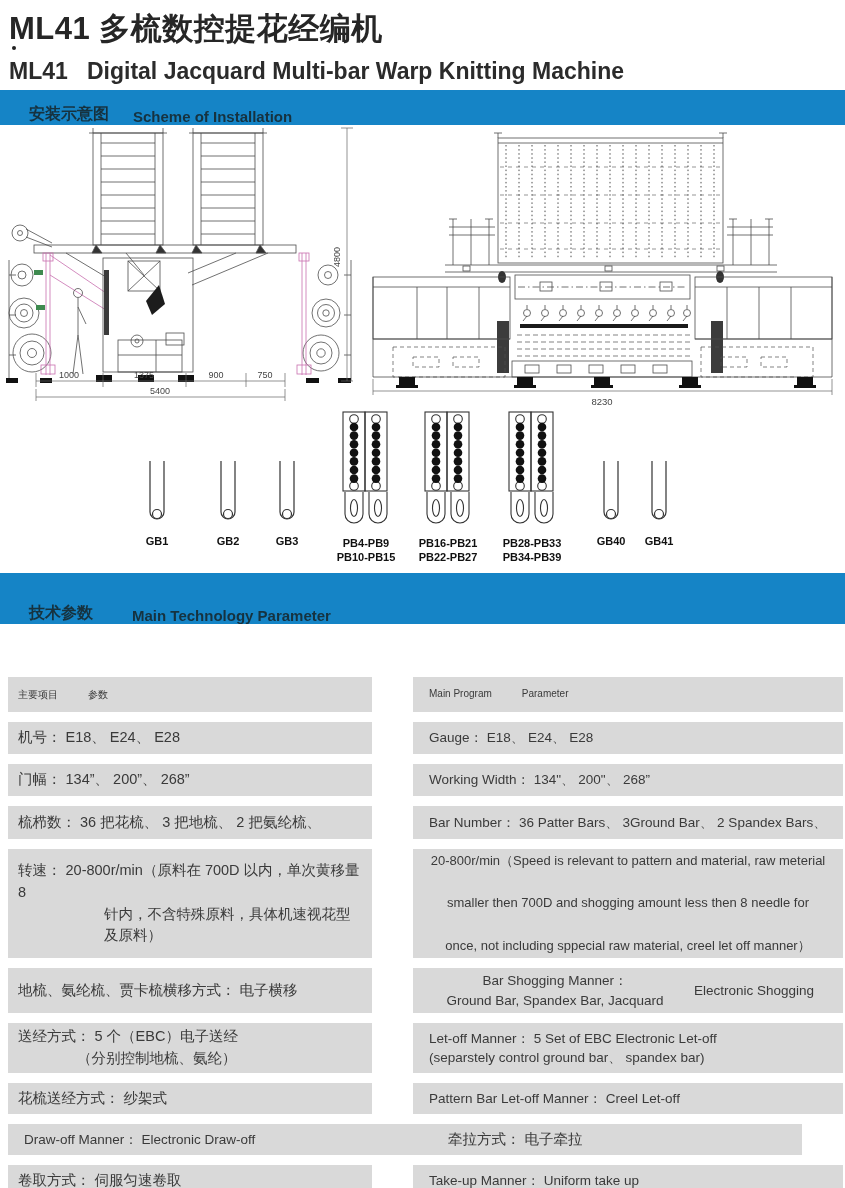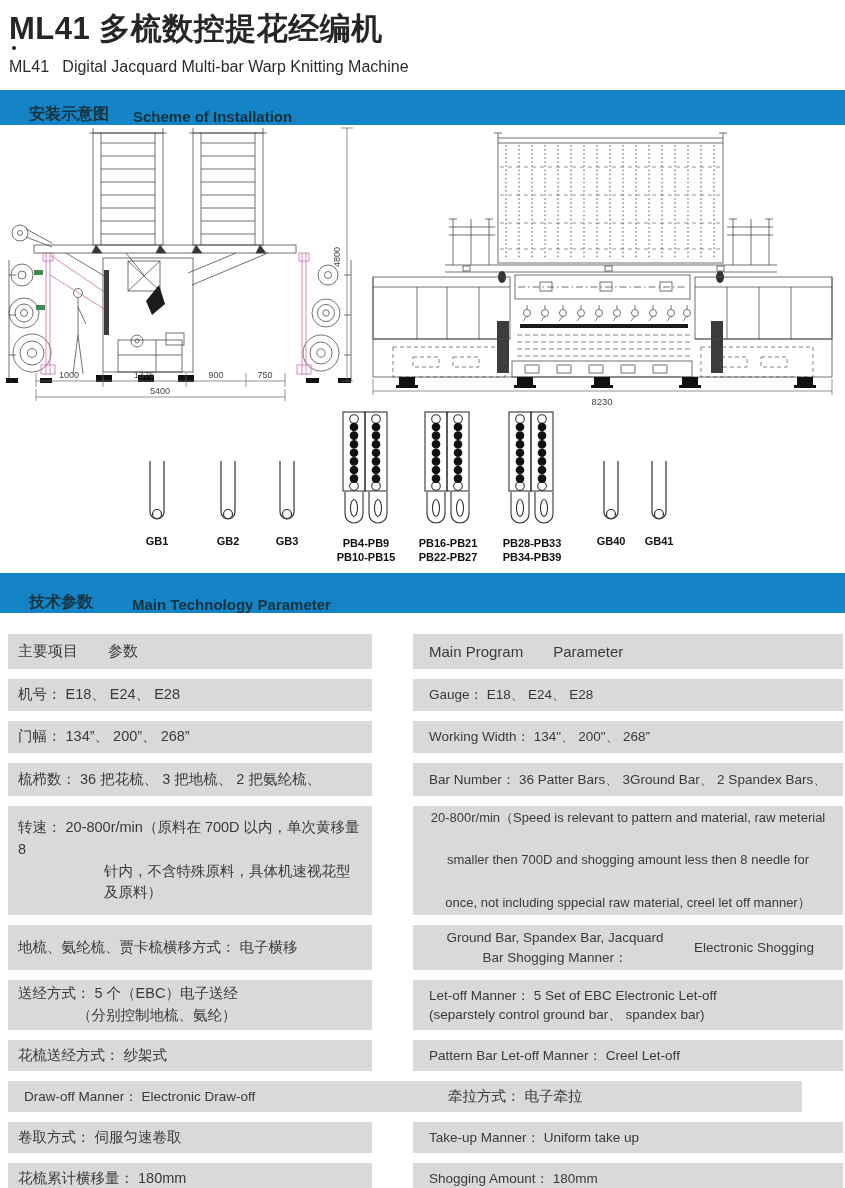--- a/index.html
+++ b/index.html
@@ -2,46 +2,46 @@
 <html><head>
 <meta charset="utf-8">
 <style>
   html,body{margin:0;padding:0;background:#fff;}
   .page{position:relative;width:845px;height:1188px;background:#fff;overflow:hidden;
         font-family:"Liberation Sans","DejaVu Sans",sans-serif;color:#2b2b2b;}
   
   .hdr{position:relative;height:90px;}
   .title{position:absolute;left:9px;top:8px;font-size:31px;font-weight:600;letter-spacing:.5px;color:#262626;white-space:pre;}
   .title-dot{position:absolute;left:12px;top:46px;width:4px;height:4px;background:#222;border-radius:50%;}
-  .subtitle{position:absolute;left:9px;top:58px;font-size:16px;font-weight:400;color:#2b2b2b;white-space:pre;}
+  .subtitle{position:absolute;left:9px;top:58px;font-size:23px;font-weight:700;color:#2b2b2b;white-space:pre;}
   
   .secbar{height:35px;background:#1584c6;display:flex;align-items:flex-end;padding-left:29px;gap:24px;}
   .secbar .cn{font-size:16px;font-weight:600;color:#16323f;}
   .secbar .en{font-size:15px;font-weight:600;color:#16323f;}
-  .secbar2{height:40px;gap:39px;}
+  .secbar2{height:51px;gap:39px;}
   
   .diagrams{position:relative;height:286px;}
   .dwg{position:absolute;top:0;}
   .dwg-side{left:6px;}
   .dwg-front{left:365px;}
   svg text{font-family:"Liberation Sans","DejaVu Sans",sans-serif;fill:#444;stroke:none;}
   
   .barsrow{position:relative;height:162px;}
   .bargrp{position:absolute;display:flex;flex-direction:column;align-items:center;}
   .bargrp .lbl{font-size:11px;font-weight:700;color:#111;line-height:1.25;text-align:center;margin-top:8px;}
   .gb-svg{margin-top:50px;}
   
   .ptable{padding:21px 0 0 8px;}
   .trow{display:flex;margin-bottom:10px;}
   .cell{background:#d9d9d9;box-sizing:border-box;display:flex;flex-direction:column;justify-content:center;}
   .cl{width:364px;margin-right:41px;padding:3px 10px;font-size:14.5px;color:#3a3a3a;line-height:1.5;}
   .cr{width:430px;padding:3px 16px;font-size:13.5px;color:#3a3a3a;line-height:1.45;}
   .mh35{min-height:35px;}  .mh32{min-height:32px;}  .mh33{min-height:33px;}
   .mh61{min-height:61px;}  .mh38{min-height:38px;}  .mh45{min-height:45px;}  .mh31{min-height:31px;}
-  .hdr-cells{font-size:15px;}
+  .hdr-cells{font-size:10px;margin-top:32px;}
   .pair{display:flex;flex-direction:row;gap:30px;justify-content:flex-start;align-items:center;}
   .ind86{padding-left:86px;}
   .ind59{padding-left:59px;}
   .center{text-align:center;gap:24px;}
   .fs13{font-size:13px;line-height:1.42;}
   .shogflex{flex-direction:row;align-items:center;}
   .shoglabel{width:252px;text-align:center;}
   .shogval{flex:1;text-align:center;}
 </style>
 </head>
@@ -445,22 +445,22 @@
         <div>20-800r/min（Speed is relevant to pattern and material, raw meterial</div>
         <div>smaller then 700D and shogging amount less then 8 needle for</div>
         <div>once, not including sppecial raw material, creel let off manner）</div>
       </div>
     </div>
 
     <div class="trow">
       <div class="cell cl mh38">地梳、氨纶梳、贾卡梳横移方式： 电子横移</div>
       <div class="cell cr mh38 shogflex">
         <div class="shoglabel">
+          <div>Bar Shogging Manner：</div>
           <div>Ground Bar, Spandex Bar, Jacquard</div>
-          <div>Bar Shogging Manner：</div>
         </div>
         <div class="shogval">Electronic Shogging</div>
       </div>
     </div>
 
     <div class="trow" style="margin-top:4px;">
       <div class="cell cl mh45">
         <div>送经方式： 5 个（EBC）电子送经</div>
         <div class="ind59">（分别控制地梳、氨纶）</div>
       </div>

